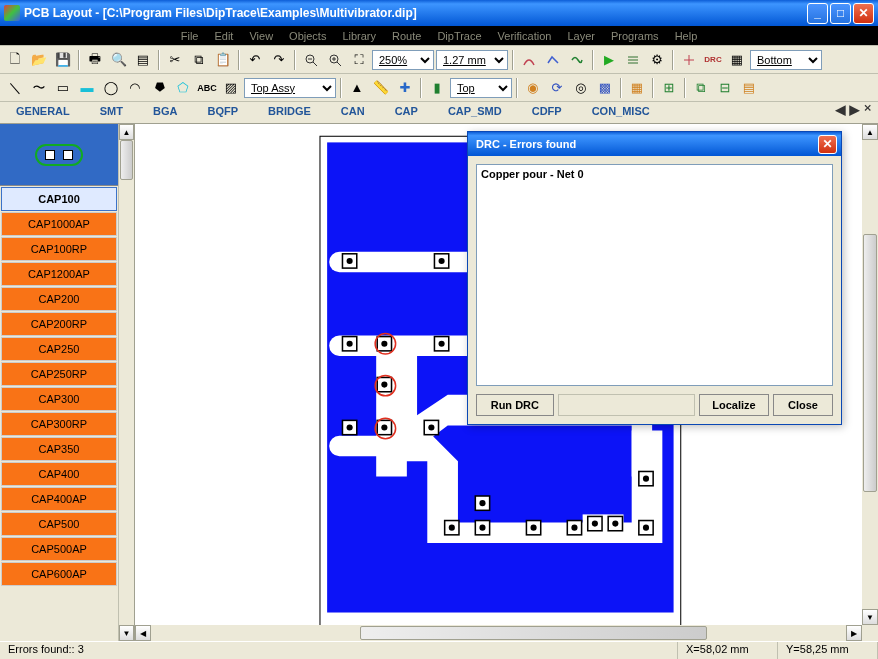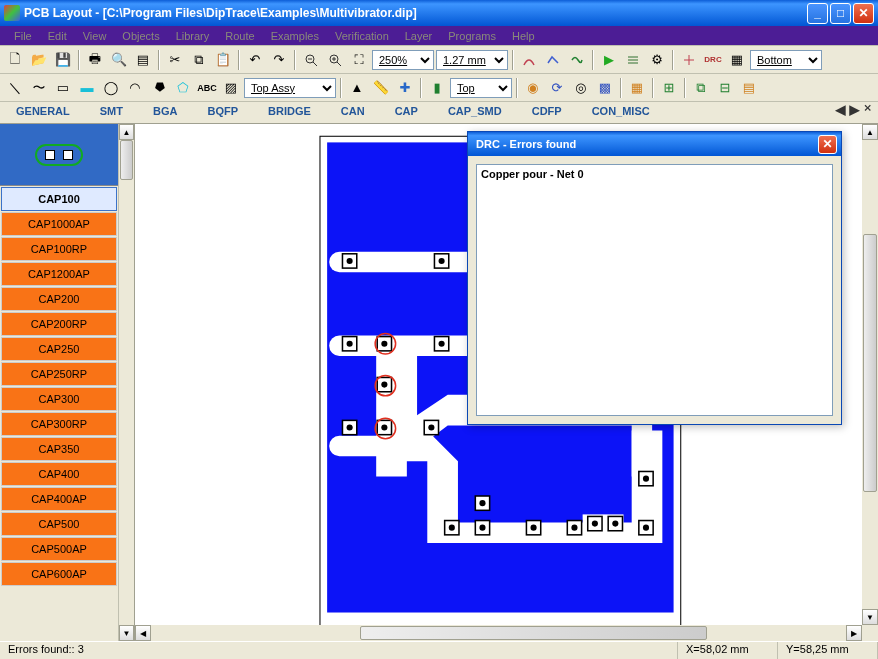--- a/index.html
+++ b/index.html
@@ -7,21 +7,21 @@
 
 .titlebar { height: 26px; background: linear-gradient(to bottom, #0d5ed7, #3d95ff 15%, #0156d4); display: flex; align-items: center; padding: 0 4px; color: white; }
 .titlebar .app-icon { width: 16px; height: 16px; margin-right: 4px; background: linear-gradient(135deg, #e04040, #40c040, #4060e0); border-radius: 2px; }
 .titlebar .title-text { flex: 1; font-weight: bold; color: #fff; font-size: 12px; }
 .win-btns { display: flex; gap: 2px; }
 .win-btn { width: 21px; height: 21px; border: 1px solid #fff; border-radius: 3px; display: flex; align-items: center; justify-content: center; color: white; font-weight: bold; font-size: 12px; cursor: default; }
 .win-btn.min { background: linear-gradient(to bottom, #4a94ff, #2673e0); }
 .win-btn.max { background: linear-gradient(to bottom, #4a94ff, #2673e0); }
 .win-btn.close { background: linear-gradient(to bottom, #f07050, #d03010); }
 
-.menubar { height: 20px; background: #4c1d95; display: flex; padding: 2px 6px; border-bottom: 1px solid #c0c0b0; }
+.menubar { height: 20px; background: #000000; display: flex; padding: 2px 6px; border-bottom: 1px solid #c0c0b0; justify-content: center; }
 .menu-item { padding: 2px 8px; color: #8a8a7a; cursor: default; }
 
 .toolbar-row { height: 28px; background: #ece9d8; display: flex; align-items: center; padding: 1px 4px; border-bottom: 1px solid #c0c0b0; gap: 2px; }
 .tb-btn { width: 22px; height: 22px; border: 1px solid transparent; display: flex; align-items: center; justify-content: center; cursor: default; font-size: 13px; }
 .tb-sep { width: 2px; height: 20px; border-left: 1px solid #a0a090; border-right: 1px solid #fff; margin: 0 2px; }
 .tb-combo { height: 20px; border: 1px solid #7f9db9; background: white; padding: 0 2px; font-size: 11px; text-decoration: underline; }
 select.tb-combo { height: 20px; }
 
 .tabbar { height: 22px; background: #ece9d8; display: flex; padding: 0 8px; border-bottom: 1px solid #a0a090; position: relative; }
 .tab { padding: 3px 8px; color: #225599; font-weight: bold; cursor: default; margin-right: 14px; }
@@ -86,21 +86,21 @@
   </div>
 </div>
 
 <div class="menubar">
   <div class="menu-item">File</div>
   <div class="menu-item">Edit</div>
   <div class="menu-item">View</div>
   <div class="menu-item">Objects</div>
   <div class="menu-item">Library</div>
   <div class="menu-item">Route</div>
-  <div class="menu-item">Examples</div>
+  <div class="menu-item">DipTrace</div>
   <div class="menu-item">Verification</div>
   <div class="menu-item">Layer</div>
   <div class="menu-item">Programs</div>
   <div class="menu-item">Help</div>
 </div>
 
 <div class="toolbar-row">
   <div class="tb-btn">🗋</div>
   <div class="tb-btn">📂</div>
   <div class="tb-btn">💾</div>
@@ -357,20 +357,26 @@
 
 <div class="dialog">
   <div class="dlg-title">
     <span class="t-text">DRC - Errors found</span>
     <div class="win-btn close" style="width:19px;height:19px">✕</div>
   </div>
   <div class="dlg-body">
     <div class="dlg-list">
       <div class="dlg-list-item">Copper pour - Net 0</div>
     </div>
+    <div class="dlg-btnrow">
+      <button class="dlg-btn wide">Run DRC</button>
+      <div class="dlg-slider"></div>
+      <button class="dlg-btn" style="width:70px">Localize</button>
+      <button class="dlg-btn" style="width:60px">Close</button>
+    </div>
   </div>
 </div>
 
 <div class="statusbar">
   <div class="status-cell grow">Errors found:: 3</div>
   <div class="status-cell coord">X=58,02 mm</div>
   <div class="status-cell coord">Y=58,25 mm</div>
 </div>
 
 </body></html>

